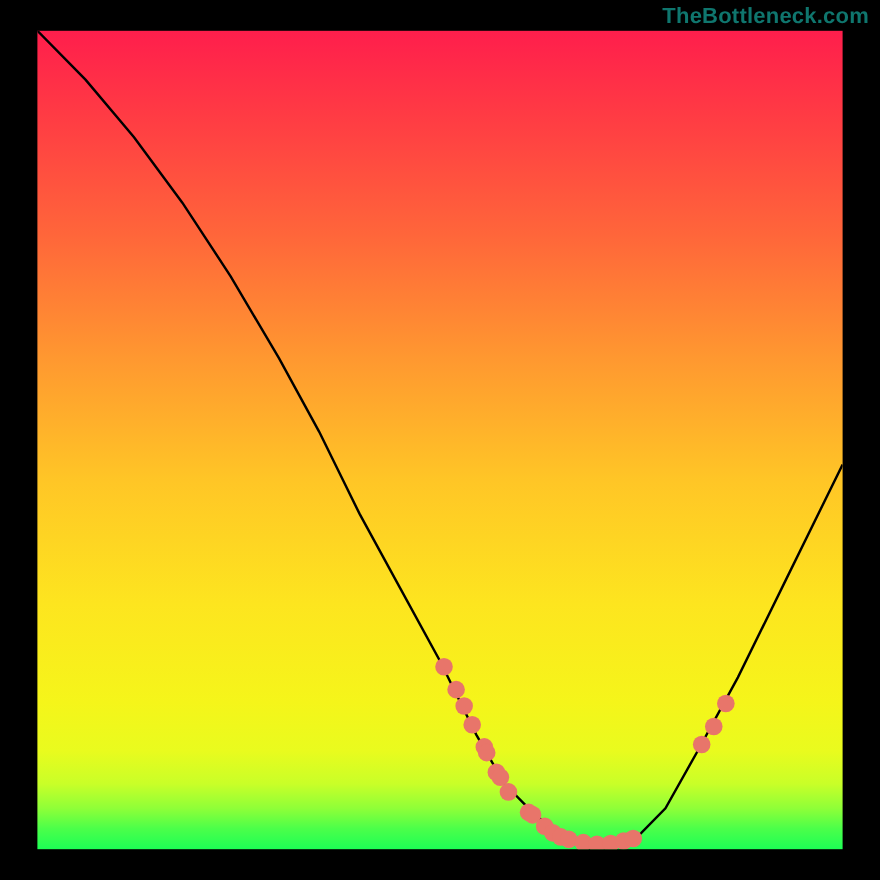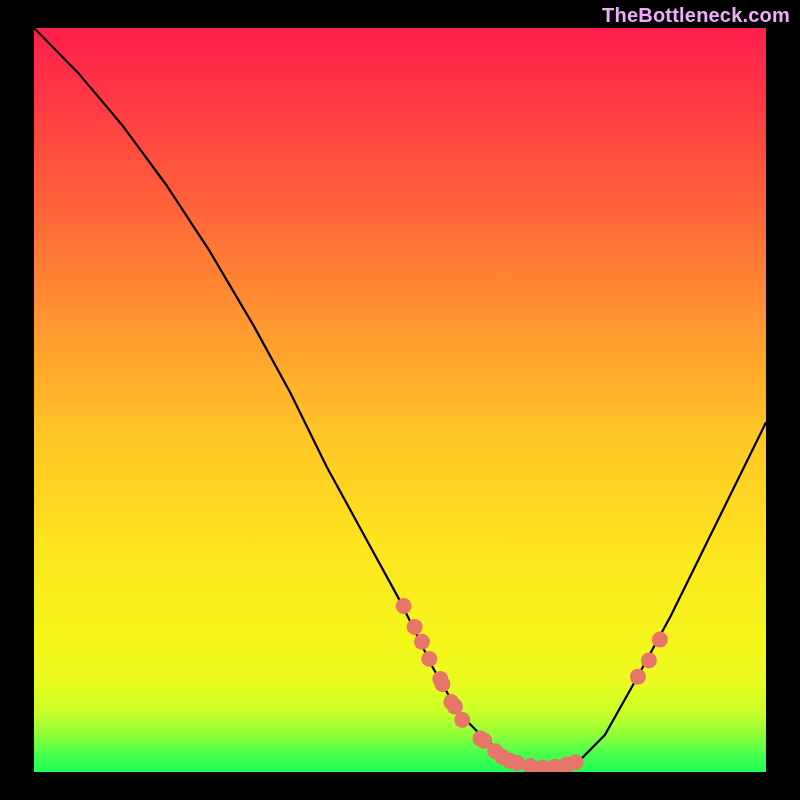--- a/index.html
+++ b/index.html
@@ -14,21 +14,21 @@
   .frame {
     position: relative;
     width: 800px;
     height: 800px;
     background: #000000;
   }
   .watermark {
     position: absolute;
     top: 4px;
     right: 10px;
-    color: #f0abfc;
+    color: #0f766e;
     font-size: 20px;
     font-weight: bold;
     letter-spacing: 0.2px;
     z-index: 10;
   }
   .plot {
     position: absolute;
     left: 34px;
     top: 28px;
     width: 732px;

